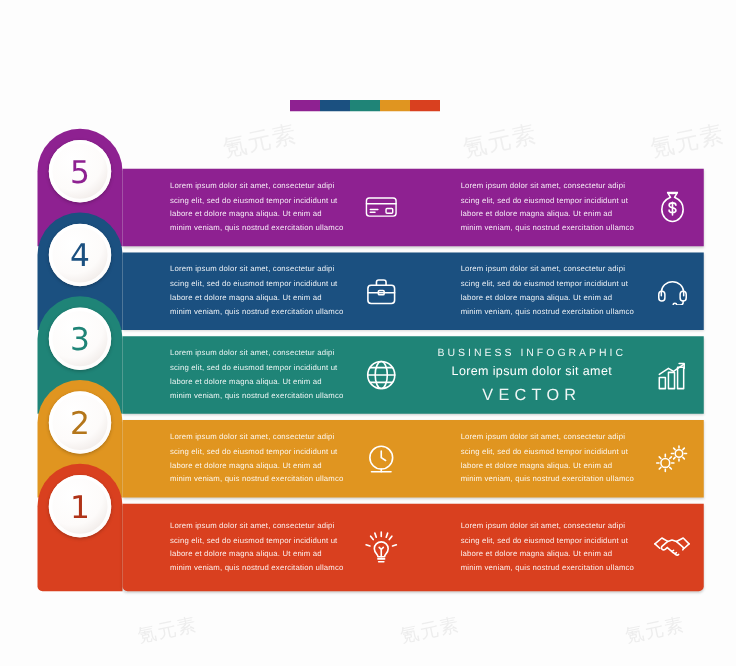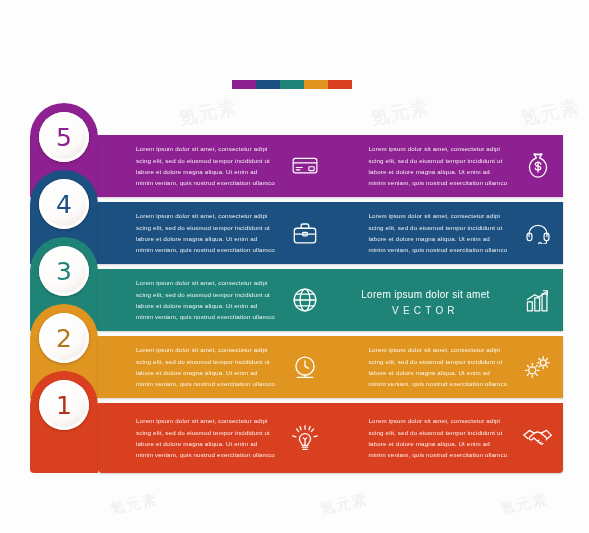--- a/index.html
+++ b/index.html
@@ -58,21 +58,21 @@
     font-size:6.2px;line-height:1.85;letter-spacing:.15px;
     font-family:"Liberation Sans", sans-serif;
   }
   .ico{width:52px;display:flex;align-items:center;justify-content:center;}
   .ico svg{display:block;}
 
   
   .headline{width:185px;text-align:center;color:#ffffff;padding-left:8px;box-sizing:border-box;}
   .headline .h1{font-size:8.4px;letter-spacing:2.4px;color:rgba(255,255,255,.93);}
   .headline .h2{font-size:10px;letter-spacing:.3px;margin-top:5px;color:#ffffff;}
-  .headline .h3{font-size:10px;letter-spacing:4.2px;margin-top:5px;color:rgba(255,255,255,.93);}
+  .headline .h3{font-size:13px;letter-spacing:4.2px;margin-top:5px;color:rgba(255,255,255,.93);}
 </style>
 </head>
 <body>
 
 <div class="canvas">
 
   <div class="wm" style="left:178px;top:100px;">氪元素</div>
   <div class="wm" style="left:370px;top:100px;">氪元素</div>
   <div class="wm" style="left:520px;top:100px;">氪元素</div>
   <div class="wm small" style="left:110px;top:495px;">氪元素</div>
@@ -176,20 +176,21 @@
               <p>minim veniam, quis nostrud exercitation ullamco</p>
             </div>
             <div class="ico">
               <svg width="26" height="26" viewBox="0 0 30 30">
         <circle cx="15" cy="15" r="12.5" stroke="#ffffff" fill="none" stroke-width="1.5" stroke-linecap="round" stroke-linejoin="round"></circle>
         <ellipse cx="15" cy="15" rx="5.6" ry="12.5" stroke="#ffffff" fill="none" stroke-width="1.5" stroke-linecap="round" stroke-linejoin="round"></ellipse>
         <path d="M2.5 15h25M4.6 8.2h20.8M4.6 21.8h20.8" stroke="#ffffff" fill="none" stroke-width="1.5" stroke-linecap="round" stroke-linejoin="round"></path>
       </svg>
             </div>
             <div class="headline">
+              <div class="h1">BUSINESS INFOGRAPHIC</div>
               <div class="h2">Lorem ipsum dolor sit amet</div>
               <div class="h3">VECTOR</div>
             </div>
             <div class="ico">
               <svg width="26" height="24.7" viewBox="0 0 32 30">
         <rect x="3" y="17" width="6" height="11" stroke="#ffffff" fill="none" stroke-width="1.5" stroke-linecap="round" stroke-linejoin="round"></rect>
         <rect x="12" y="12" width="6" height="16" stroke="#ffffff" fill="none" stroke-width="1.5" stroke-linecap="round" stroke-linejoin="round"></rect>
         <rect x="21" y="7" width="6" height="21" stroke="#ffffff" fill="none" stroke-width="1.5" stroke-linecap="round" stroke-linejoin="round"></rect>
         <path d="M3 14L12 8l5 3 10-7" stroke="#ffffff" fill="none" stroke-width="1.5" stroke-linecap="round" stroke-linejoin="round"></path>
         <path d="M22.5 3.2h5v5" stroke="#ffffff" fill="none" stroke-width="1.5" stroke-linecap="round" stroke-linejoin="round"></path>

